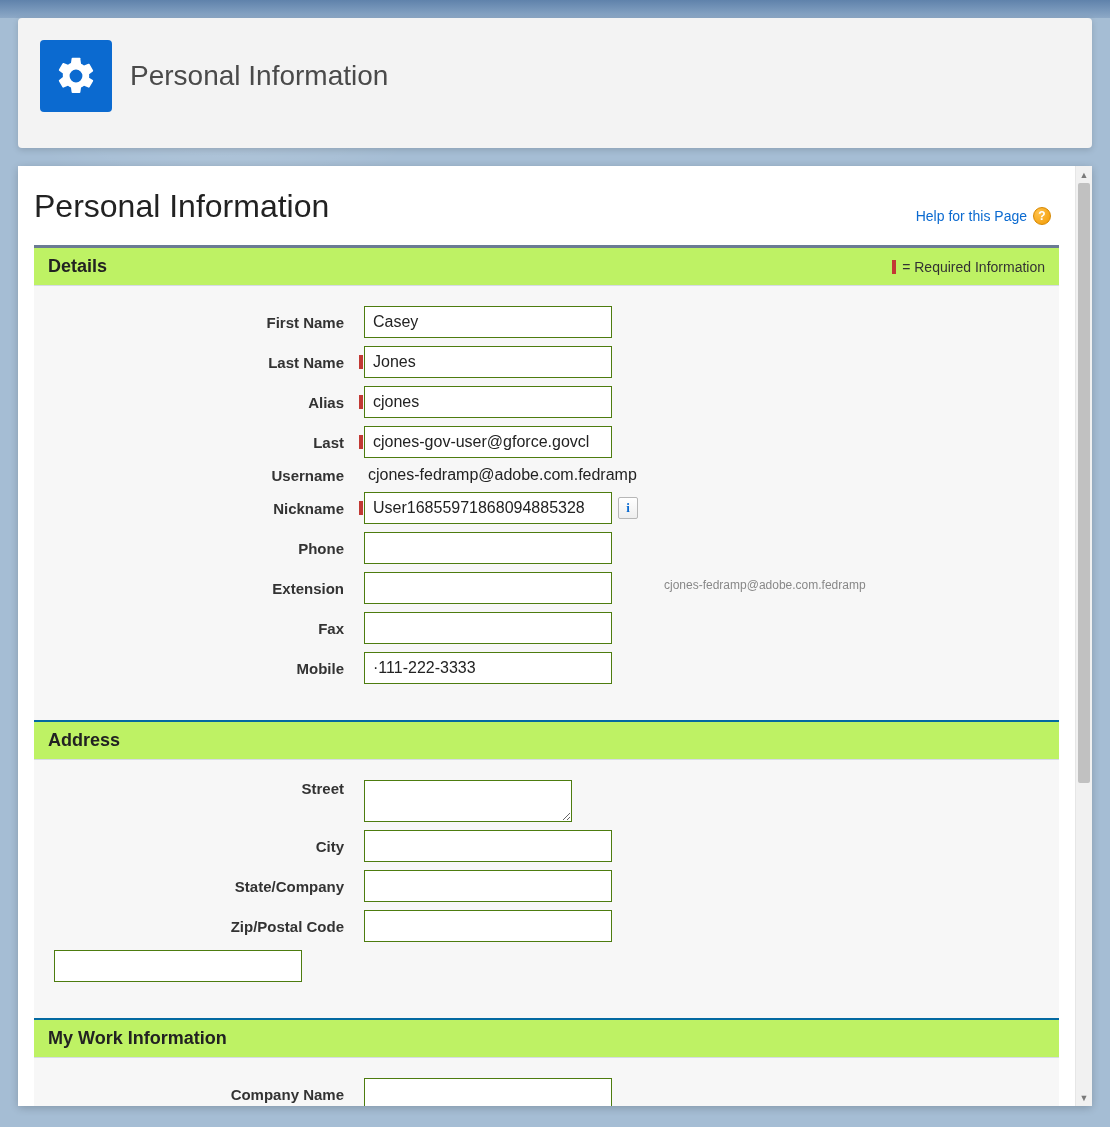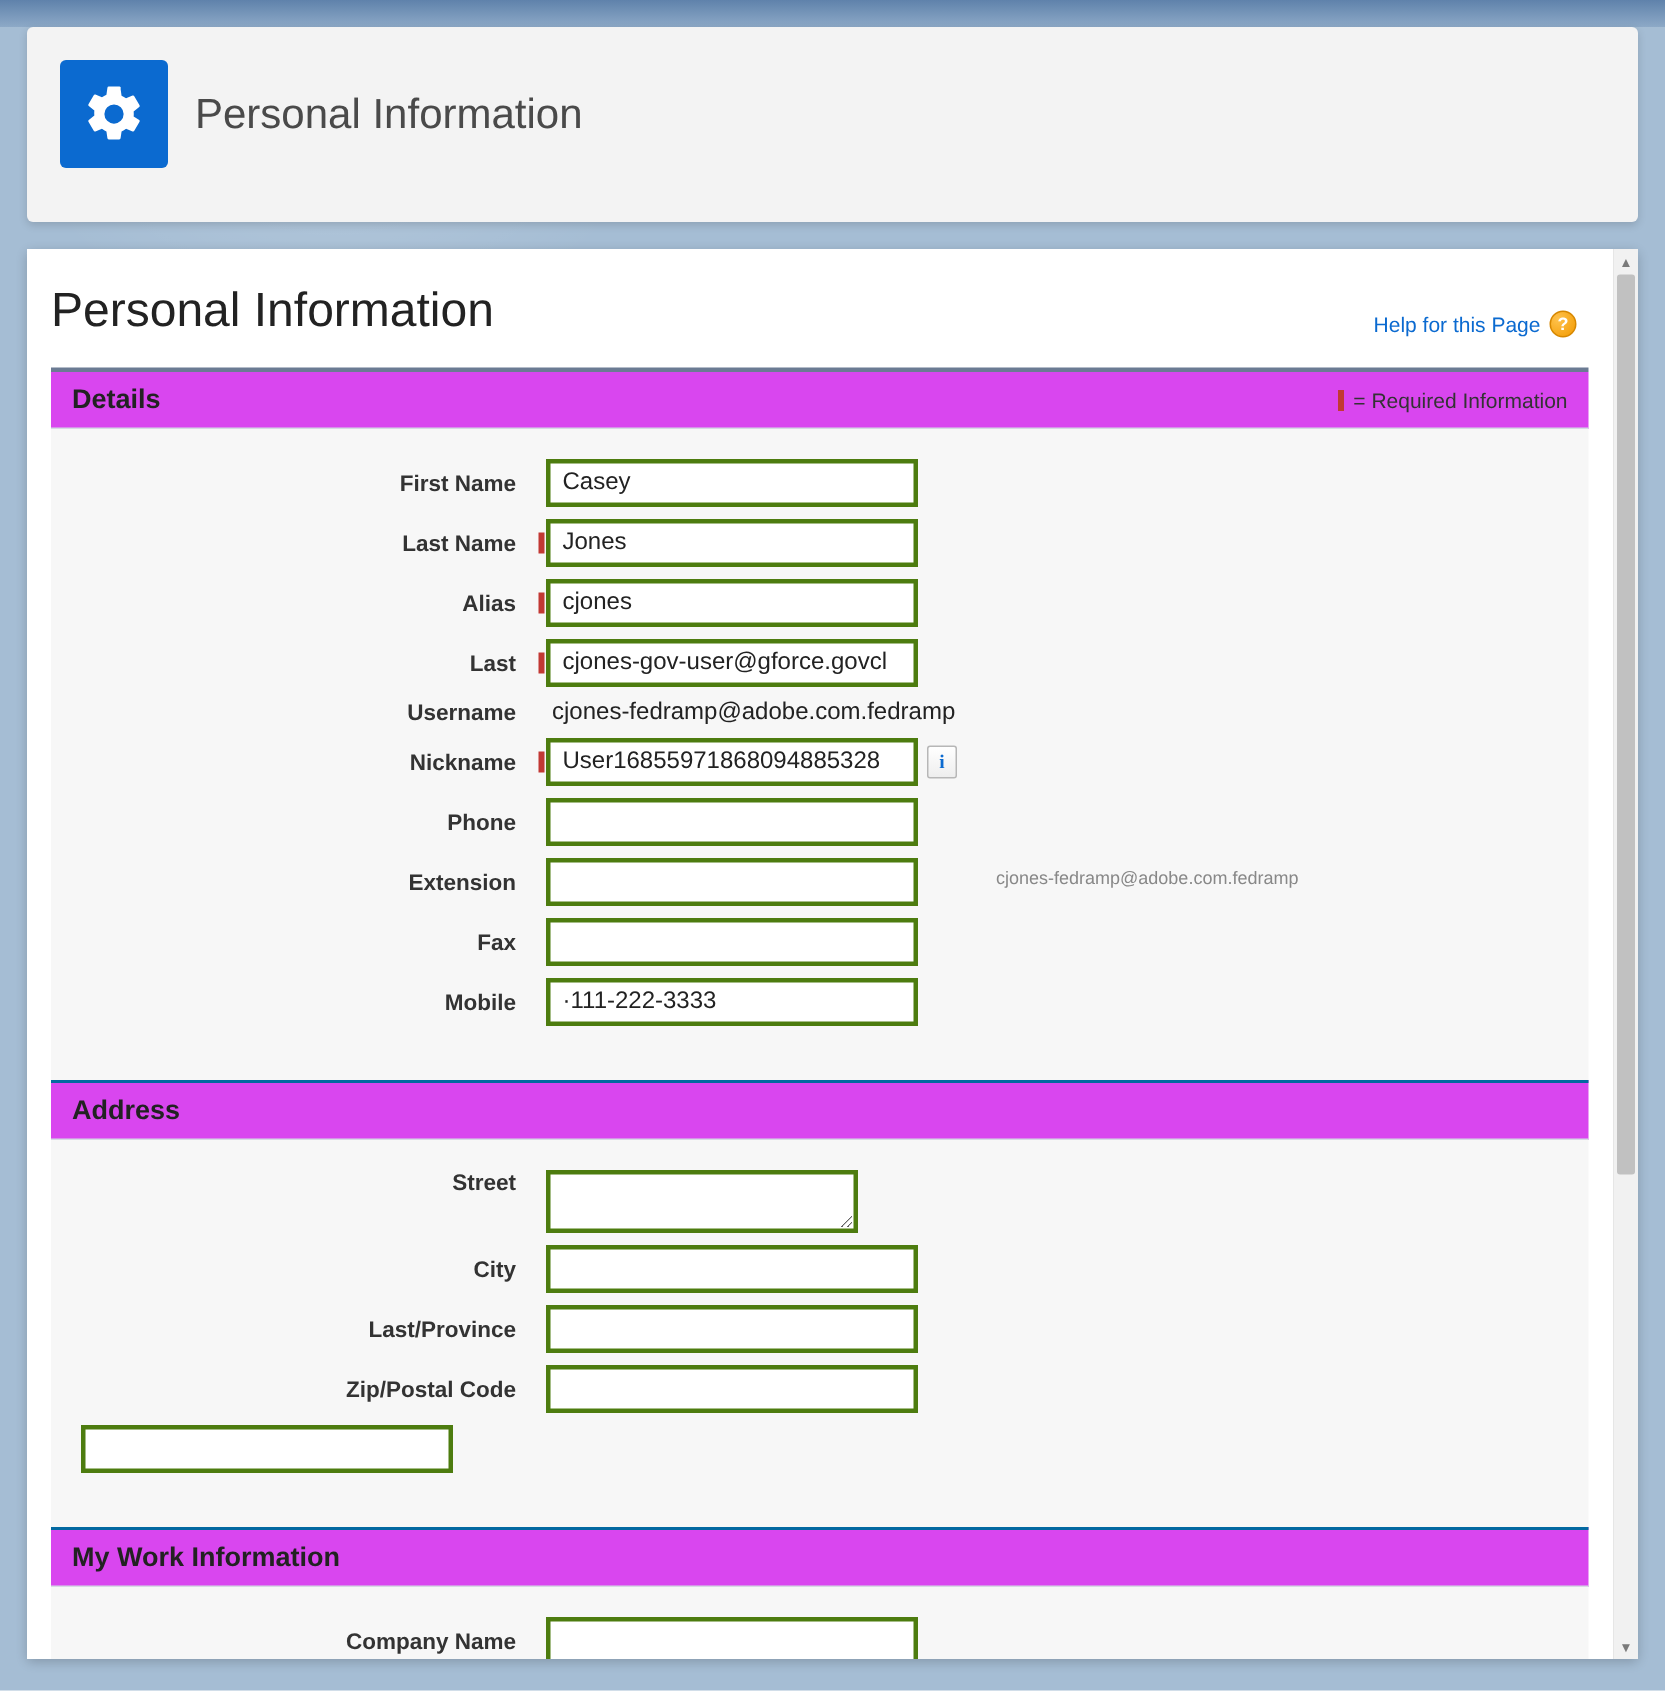--- a/index.html
+++ b/index.html
@@ -112,21 +112,21 @@
     display: flex;
     align-items: center;
     justify-content: center;
     border: 1px solid #d68700;
   }
   .form-outer {
     margin: 0 16px;
     border-top: 3px solid #6b7b93;
   }
   .section-header {
-    background: #d946ef;
+    background: #bef264;
     padding: 8px 14px;
     display: flex;
     justify-content: space-between;
     align-items: center;
     border-bottom: 1px solid #d6dbe4;
   }
   .section-title {
     font-size: 18px;
     font-weight: 700;
     color: #222;
@@ -168,21 +168,21 @@
     justify-content: center;
   }
   .field-cell {
     display: flex;
     align-items: center;
     gap: 6px;
   }
   .text-input {
     width: 248px;
     height: 32px;
-    border: 3px solid #4d7c0f;
+    border: 1px solid #4d7c0f;
     background: #fff;
     font-size: 16px;
     padding: 0 8px;
     color: #222;
   }
   textarea.text-input {
     width: 208px;
     height: 42px;
     resize: both;
     padding: 4px 8px;
@@ -353,21 +353,21 @@
             </div>
         </div>
         <div class="form-row">
           <div class="form-label">City</div>
           <div class="req-cell"></div>
           <div class="field-cell">
               <input class="text-input" value="" style="">
             </div>
         </div>
         <div class="form-row">
-          <div class="form-label">Last/Province</div>
+          <div class="form-label">State/Company</div>
           <div class="req-cell"></div>
           <div class="field-cell">
               <input class="text-input" value="" style="">
             </div>
         </div>
         <div class="form-row">
           <div class="form-label">Zip/Postal Code</div>
           <div class="req-cell"></div>
           <div class="field-cell">
               <input class="text-input" value="" style="">

